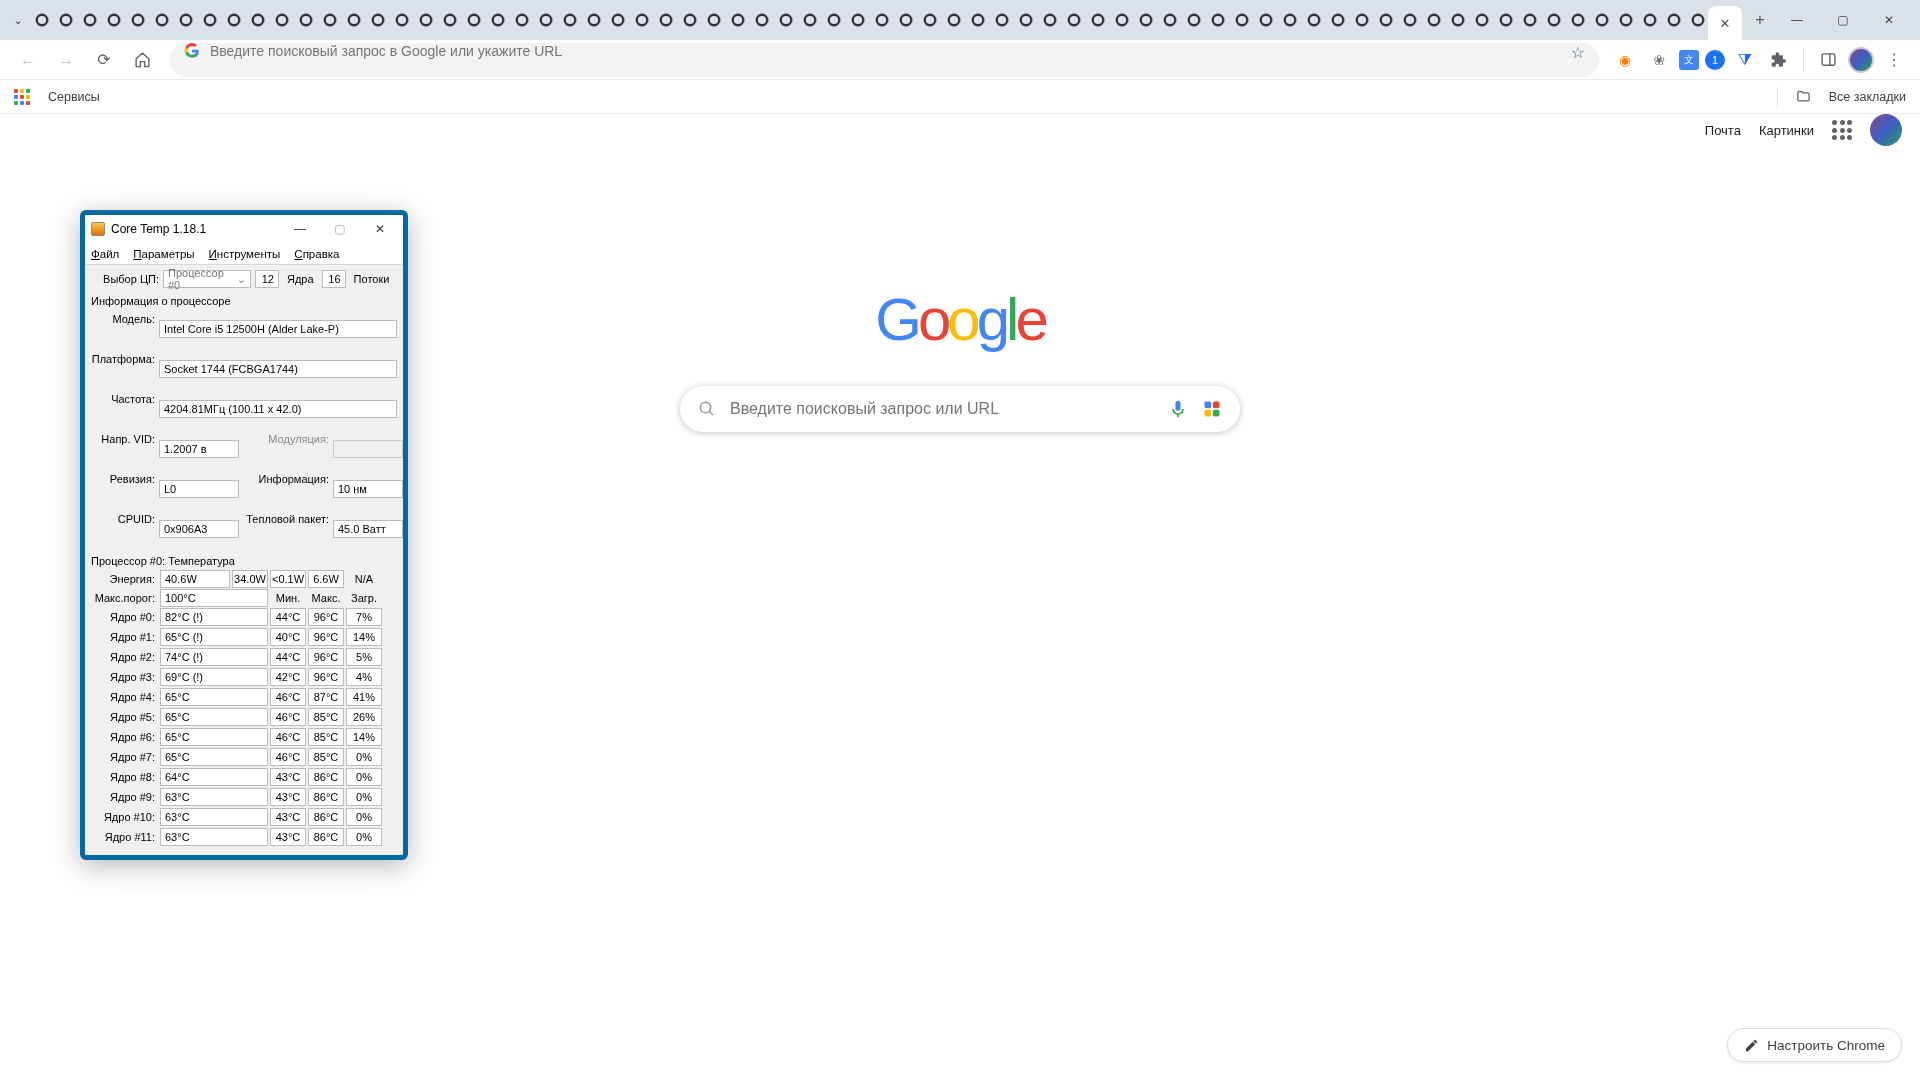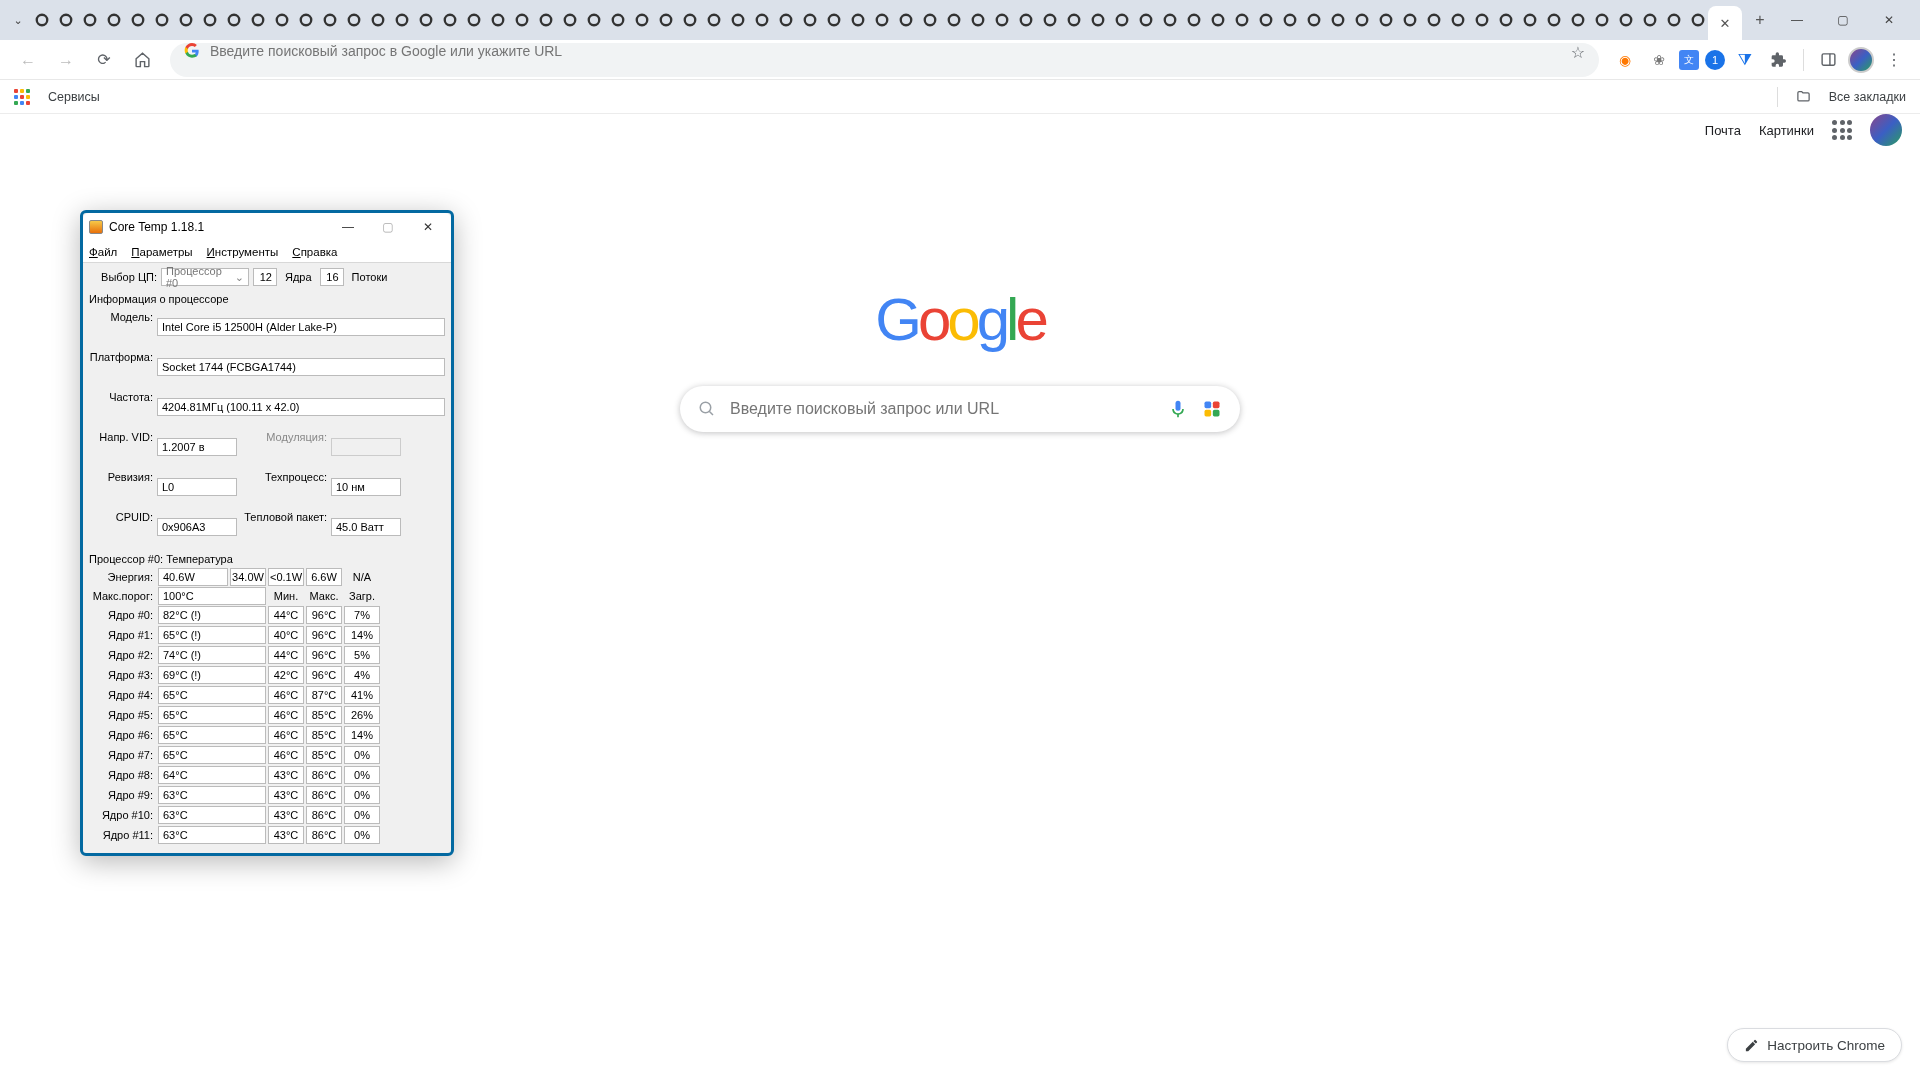--- a/index.html
+++ b/index.html
@@ -41,21 +41,21 @@
 .ntp-center{position:absolute;top:285px;left:50%;transform:translateX(-50%);display:flex;flex-direction:column;align-items:center}
 .glogo{font-size:60px;font-weight:400;letter-spacing:-4px;margin-bottom:32px;font-family:Arial}
 .glogo span:nth-child(1){color:#4285f4}.glogo span:nth-child(2){color:#ea4335}.glogo span:nth-child(3){color:#fbbc04}.glogo span:nth-child(4){color:#4285f4}.glogo span:nth-child(5){color:#34a853}.glogo span:nth-child(6){color:#ea4335}
 .searchbox{width:560px;height:46px;border-radius:23px;background:#fff;box-shadow:0 1px 6px rgba(32,33,36,.28);display:flex;align-items:center;padding:0 18px;gap:14px}
 .searchbox input{border:none;flex:1;font-size:16px;color:#5f6368;outline:none}
 .mic{width:20px;height:20px}
 .lens{width:20px;height:20px}
 
 .customize{position:absolute;bottom:18px;right:18px;height:34px;border-radius:18px;border:1px solid #dadce0;background:#fff;display:flex;align-items:center;padding:0 16px;gap:8px;font-size:13.5px;color:#3c4043;box-shadow:0 1px 3px rgba(0,0,0,.1)}
 
-.ct-window{position:absolute;top:210px;left:80px;width:374px;background:#f0f0f0;border:3px solid #0369a1;border-radius:6px;box-shadow:0 6px 28px rgba(0,0,0,.28);font-size:11.5px;color:#000}
+.ct-window{position:absolute;top:210px;left:80px;width:328px;background:#f0f0f0;border:5px solid #0369a1;border-radius:6px;box-shadow:0 6px 28px rgba(0,0,0,.28);font-size:11.5px;color:#000}
 .ct-title{height:28px;display:flex;align-items:center;padding:0 6px;gap:6px;background:#fff;border-radius:6px 6px 0 0}
 .ct-title-icon{width:14px;height:14px;background:linear-gradient(#f7c948,#e8700a);border:1px solid #888;border-radius:2px}
 .ct-title .t{flex:1;font-size:12px}
 .ct-wbtn{width:34px;height:22px;display:flex;align-items:center;justify-content:center;font-size:12px;color:#333}
 .ct-wbtn.disabled{color:#aaa}
 .ct-menu{height:22px;display:flex;align-items:center;padding:0 6px;gap:14px;background:#fff;border-bottom:1px solid #d8d8d8}
 .ct-menu span{font-size:11.5px}
 .ct-menu span u{text-decoration:underline}
 .ct-body{padding:4px 6px 8px}
 .ct-row{display:flex;align-items:center;height:20px;gap:4px}
@@ -597,21 +597,21 @@
       <div class="ct-lbl">Частота:</div>
         <div class="ct-val">4204.81МГц (100.11 x 42.0)</div>
     </div>
     <div class="ct-grid info-grid2">
       <div class="ct-lbl">Напр. VID:</div>
         <div class="ct-val">1.2007 в</div>
       <div class="ct-lbl mid" style="color:#888">Модуляция:</div>
         <div class="ct-val gray"></div>
       <div class="ct-lbl">Ревизия:</div>
         <div class="ct-val">L0</div>
-      <div class="ct-lbl mid">Техпроцесс:</div>
+      <div class="ct-lbl mid">Информация:</div>
         <div class="ct-val">10 нм</div>
       <div class="ct-lbl">CPUID:</div>
         <div class="ct-val">0x906A3</div>
       <div class="ct-lbl mid">Тепловой пакет:</div>
         <div class="ct-val">45.0 Ватт</div>
     </div>
     <div class="ct-section">Процессор #0: Температура</div>
     <div class="energy-row">
       <div class="ct-lbl" style="text-align:right;padding-right:4px">Энергия:</div>
       <div class="ct-val">40.6W</div>

